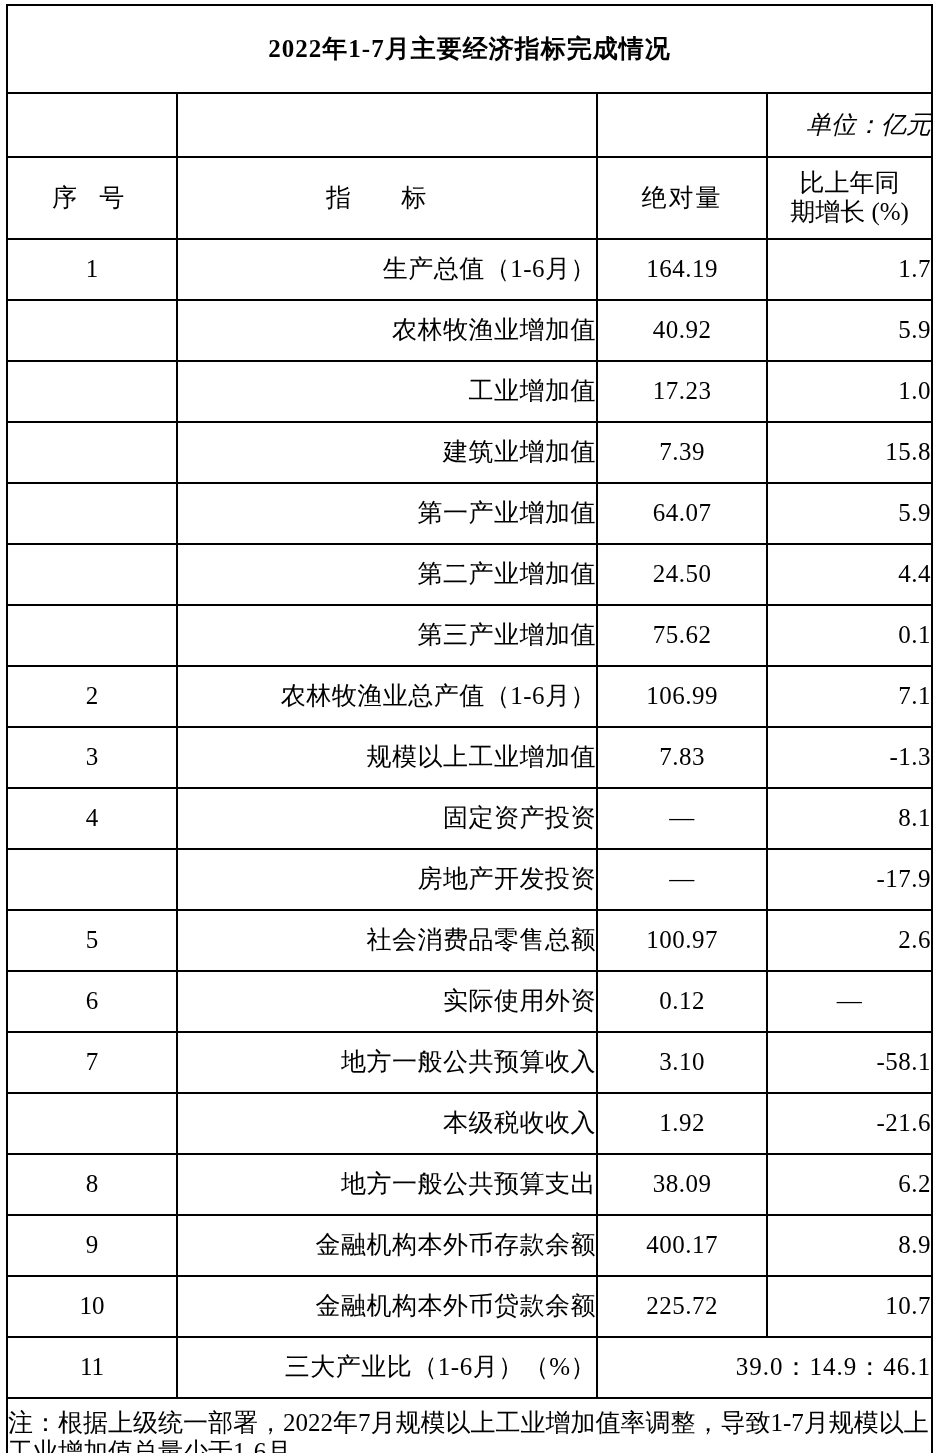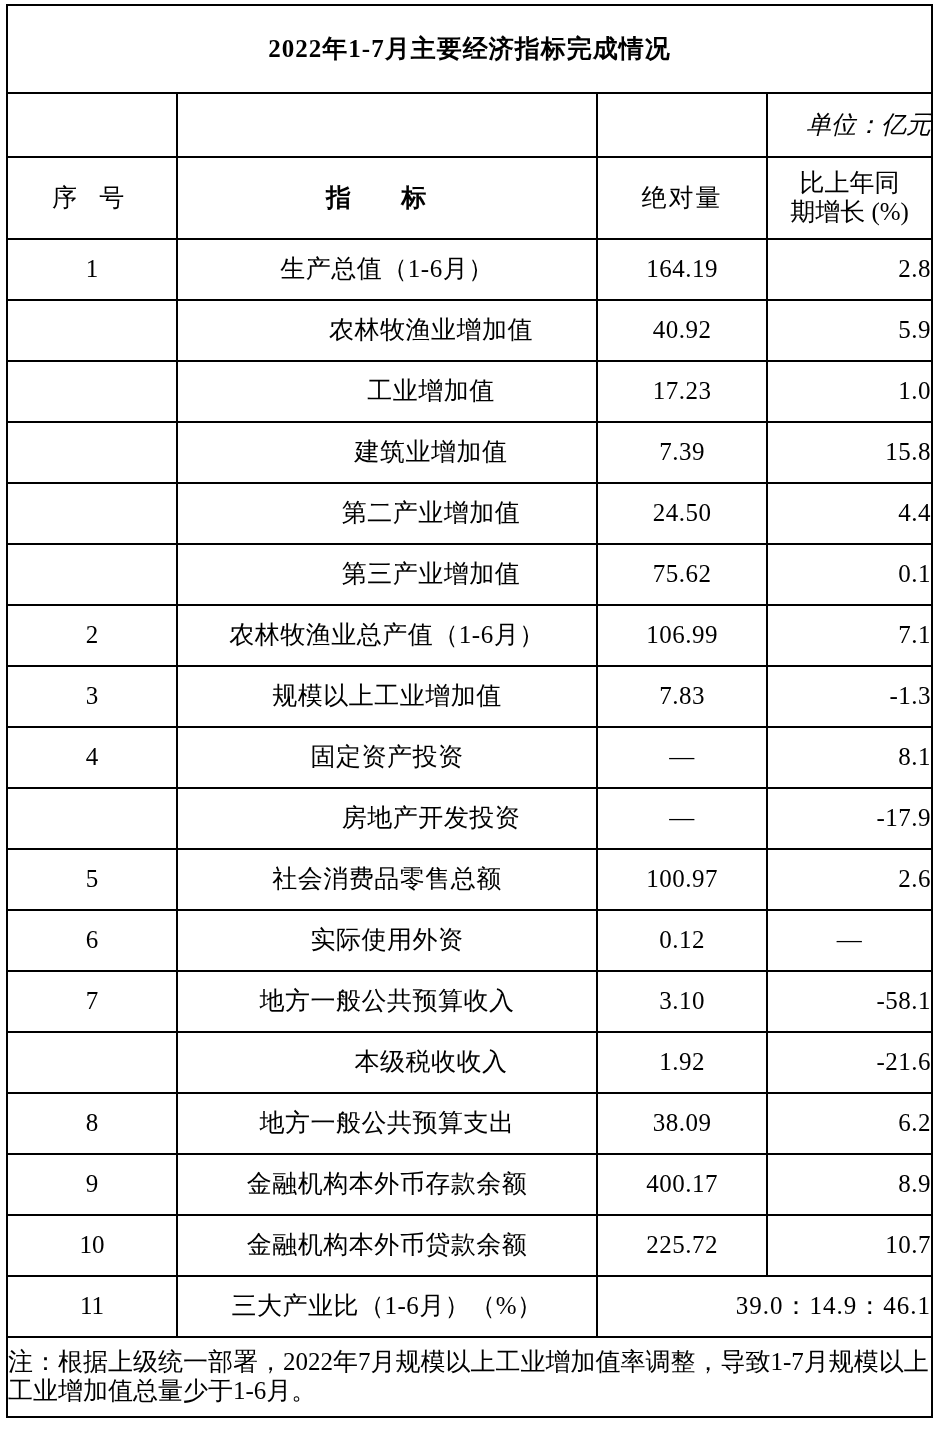--- a/index.html
+++ b/index.html
@@ -56,34 +56,34 @@
     padding-right: 10px;
     font-size: 25px;
     font-style: italic;
   }
   .head-row td {
     height: 80px;
     text-align: center;
     font-size: 25px;
   }
   .head-seq { letter-spacing: 8px; padding-left: 8px; }
-  .head-ind { letter-spacing: 22px; padding-left: 22px; font-weight: bold; }
+  .head-ind { letter-spacing: 22px; padding-left: 22px; }
   .head-abs { letter-spacing: 2px; margin-left: 40px; }
   .head-grow {
     line-height: 1.25;
     font-size: 24px;
     margin-left: 15px;
   }
   .r td { height: 59px; }
   .cell-seq {
     text-align: center;
     font-size: 25px;
   }
   .cell-ind {
-    text-align: center;
+    text-align: right;
     padding-left: 14px;
     font-size: 25px;
     letter-spacing: 0.5px;
   }
   .cell-ind.indent {
     padding-left: 88px;
     border-radius: 15px;
   }
   .cell-abs {
     text-align: center;
@@ -137,39 +137,45 @@
         <td class="head-grow">
           <div>比上年同</div>
           <div>期增长 (%)</div>
         </td>
       </tr>
 
       <tr class="r">
         <td class="cell-seq">1</td>
         <td class="cell-ind">生产总值（1-6月）</td>
         <td class="cell-abs">164.19</td>
-        <td class="cell-grow">2.8</td>
+        <td class="cell-grow">1.7</td>
       </tr>
       <tr class="r">
         <td class="cell-seq"></td>
         <td class="cell-ind indent">农林牧渔业增加值</td>
         <td class="cell-abs">40.92</td>
         <td class="cell-grow">5.9</td>
       </tr>
       <tr class="r">
         <td class="cell-seq"></td>
         <td class="cell-ind indent">工业增加值</td>
         <td class="cell-abs">17.23</td>
         <td class="cell-grow">1.0</td>
       </tr>
       <tr class="r">
         <td class="cell-seq"></td>
         <td class="cell-ind indent">建筑业增加值</td>
         <td class="cell-abs">7.39</td>
         <td class="cell-grow">15.8</td>
+      </tr>
+      <tr class="r">
+        <td class="cell-seq"></td>
+        <td class="cell-ind indent">第一产业增加值</td>
+        <td class="cell-abs">64.07</td>
+        <td class="cell-grow">5.9</td>
       </tr>
       <tr class="r">
         <td class="cell-seq"></td>
         <td class="cell-ind indent">第二产业增加值</td>
         <td class="cell-abs">24.50</td>
         <td class="cell-grow">4.4</td>
       </tr>
       <tr class="r">
         <td class="cell-seq"></td>
         <td class="cell-ind indent">第三产业增加值</td>

